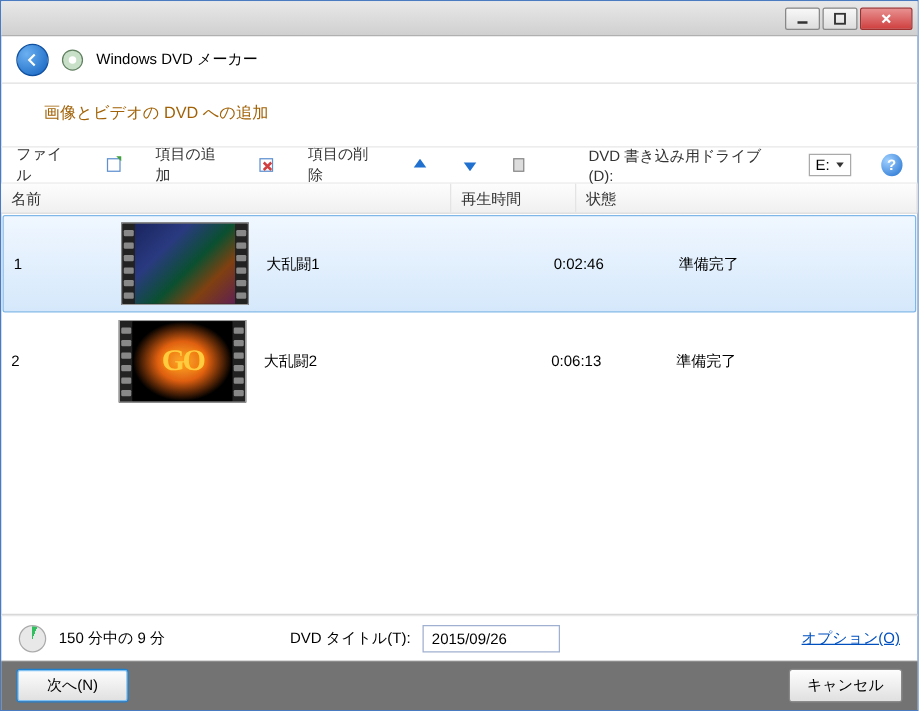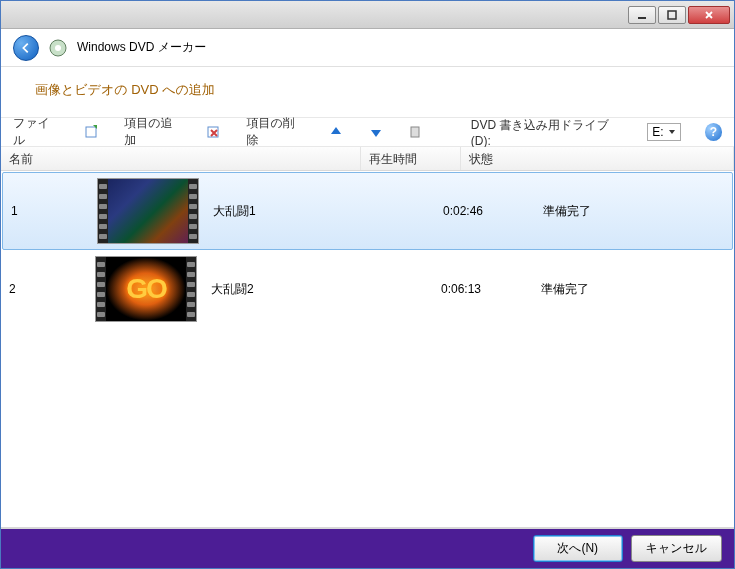--- a/index.html
+++ b/index.html
@@ -33,27 +33,27 @@
 .row .c-order{width:80px;padding-left:8px}
 .row .c-thumb{width:130px;display:flex;justify-content:center}
 .row .c-name{width:230px}
 .row .c-dur{width:100px}
 .row .c-stat{flex:1}
 .thumb{width:102px;height:66px;background:#000;border:1px solid #999;position:relative;display:flex}
 .film{width:10px;background:#222;display:flex;flex-direction:column;justify-content:space-around;padding:2px 0}
 .film div{height:5px;background:#888;margin:0 1px;border-radius:1px}
 .thumb .img{flex:1;background:#223}
 .thumb.t1 .img{background:linear-gradient(135deg,#1a2560 0%,#2a3a80 30%,#0a5030 55%,#804010 75%,#602050 100%)}
-.thumb.t2 .img{background:radial-gradient(ellipse at center,#ffb030 0%,#e06010 35%,#000 70%);display:flex;align-items:center;justify-content:center;color:#ffcc40;font-size:28px;font-weight:900;text-shadow:0 0 4px #f80;font-family:Liberation Sans, sans-serif;letter-spacing:-2px}
+.thumb.t2 .img{background:radial-gradient(ellipse at center,#ffb030 0%,#e06010 35%,#000 70%);display:flex;align-items:center;justify-content:center;color:#ffcc40;font-size:24px;font-weight:900;text-shadow:0 0 4px #f80;font-family:Liberation Serif, serif;letter-spacing:-2px}
 .statusbar{height:36px;display:flex;align-items:center;padding:0 14px;gap:10px;border-top:1px solid #e8e8e8}
 .pie{width:22px;height:22px;border-radius:50%;background:conic-gradient(#30c060 0deg 22deg,#e8e8e8 22deg 360deg);border:1px solid #aaa}
 .dvdtitle-label{margin-left:90px}
 .dvdtitle-input{border:1px solid #a0b0d0;padding:3px 6px;width:110px;background:#fff}
 .opt-link{margin-left:auto;color:#0050c0;text-decoration:underline;cursor:pointer}
-.buttonbar{height:40px;background:#4c1d95;border-top:1px solid #d8d8d8;display:flex;align-items:center;justify-content:flex-end;padding:0 12px;gap:8px}
+.buttonbar{height:40px;background:#737373;border-top:1px solid #d8d8d8;display:flex;align-items:center;justify-content:space-between;padding:0 12px;gap:8px}
 .btn{min-width:90px;padding:4px 14px;border:1px solid #888;border-radius:3px;background:linear-gradient(to bottom,#fdfdfd,#e0e0e0);cursor:pointer;text-align:center}
 .btn.primary{border-color:#2080d0;box-shadow:0 0 0 1px #80c0f0 inset}
 </style>
 </head>
 <body>
 
 <div class="window">
 
   <div class="titlebar">
     <div class="tbtn">
@@ -186,19 +186,26 @@
               <div></div>
             </div>
           </div>
         </div>
       <div class="c-name">大乱闘2</div>
       <div class="c-dur">0:06:13</div>
       <div class="c-stat">準備完了</div>
     </div>
   </div>
 
+  <div class="statusbar">
+    <div class="pie"></div>
+    <span>150 分中の 9 分</span>
+    <span class="dvdtitle-label">DVD タイトル(T):</span>
+    <input class="dvdtitle-input" value="2015/09/26" style="">
+    <span class="opt-link">オプション(O)</span>
+  </div>
 
   <div class="buttonbar">
     <div class="btn primary">次へ(N)</div>
     <div class="btn">キャンセル</div>
   </div>
 
 </div>
 
 </body></html>

